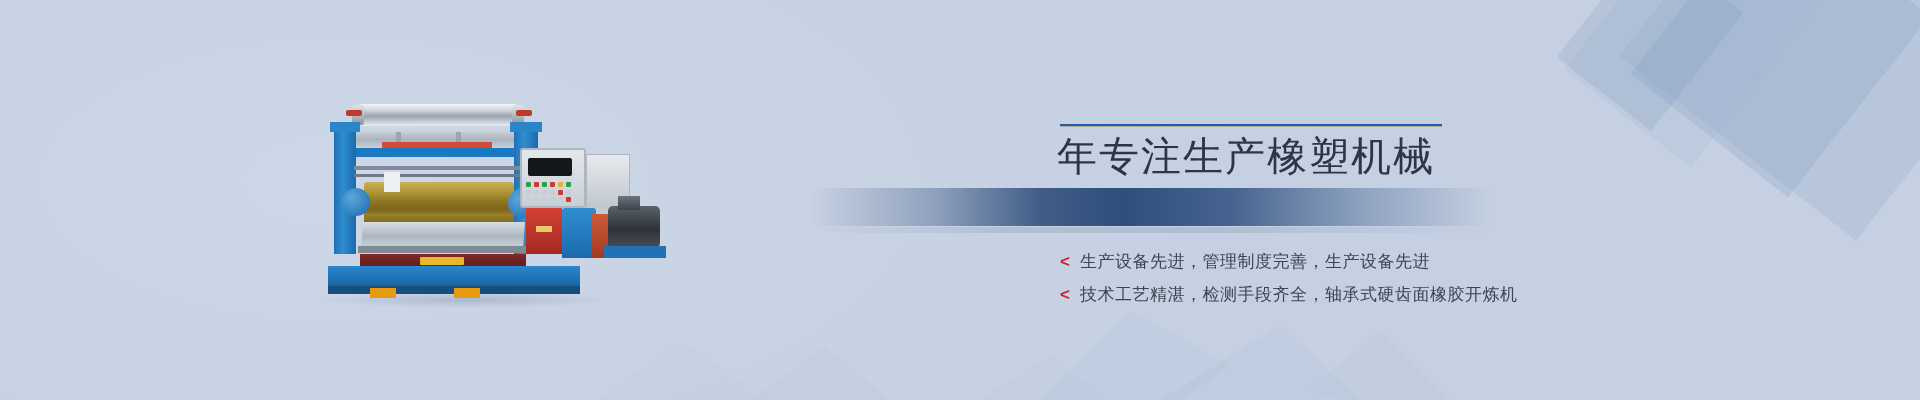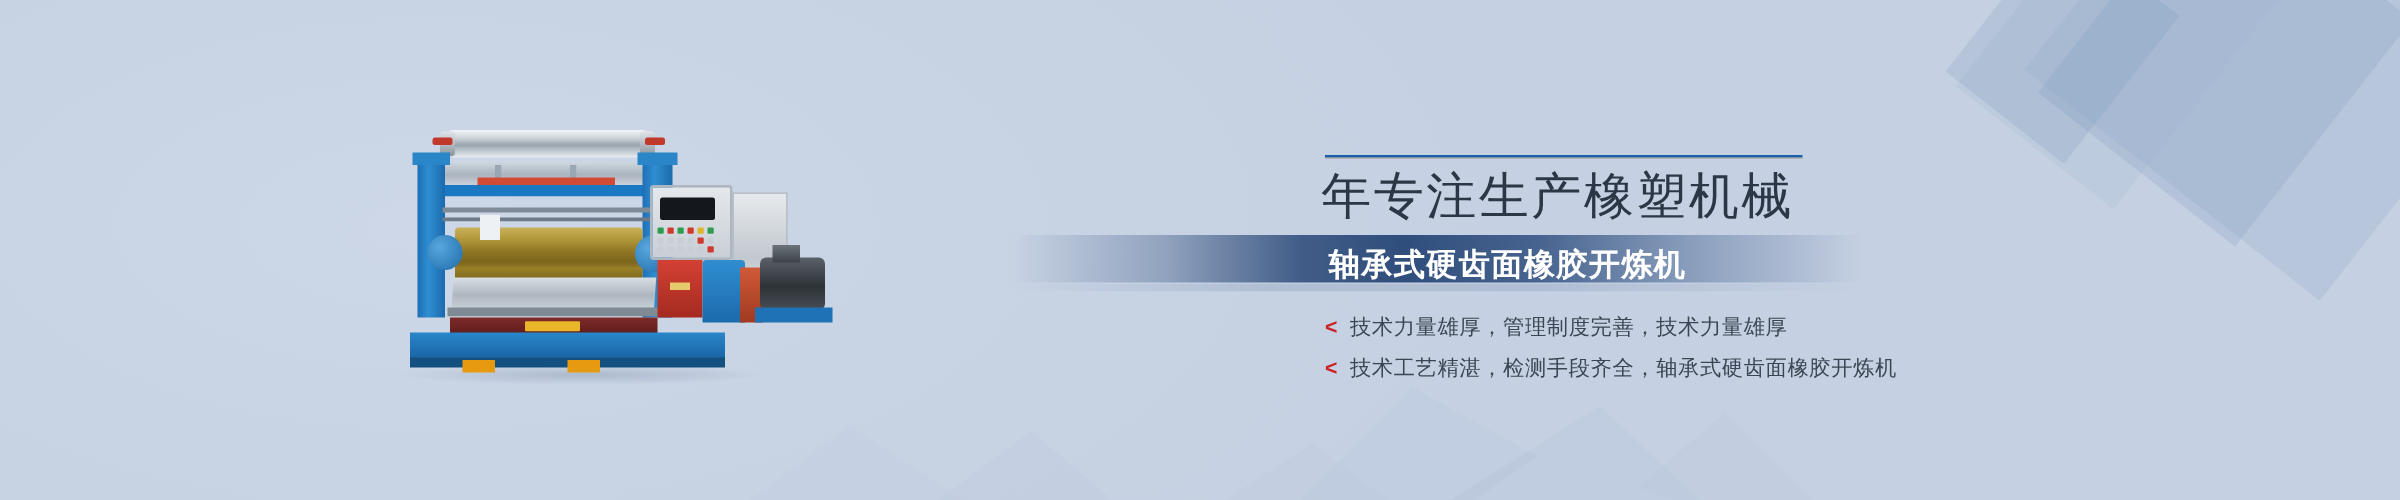--- a/index.html
+++ b/index.html
@@ -373,25 +373,24 @@
     </div>
   </div>
 
   <div id="content">
 
     <div id="headline-rule"></div>
 
     <div id="headline">年专注生产橡塑机械</div>
 
     <div id="subtitle-bar"></div>
-    <div id="subtitle">轴承式硬齿面橡胶开炼机</div>
 
     <div class="bullet-row" id="bullet-0">
       <span class="bullet-marker">&lt;</span>
-      <span class="bullet-text">技术力量雄厚，管理制度完善，技术力量雄厚</span>
+      <span class="bullet-text">生产设备先进，管理制度完善，生产设备先进</span>
     </div>
 
     <div class="bullet-row" id="bullet-1">
       <span class="bullet-marker">&lt;</span>
       <span class="bullet-text">技术工艺精湛，检测手段齐全，轴承式硬齿面橡胶开炼机</span>
     </div>
 
   </div>
 </div>
 

